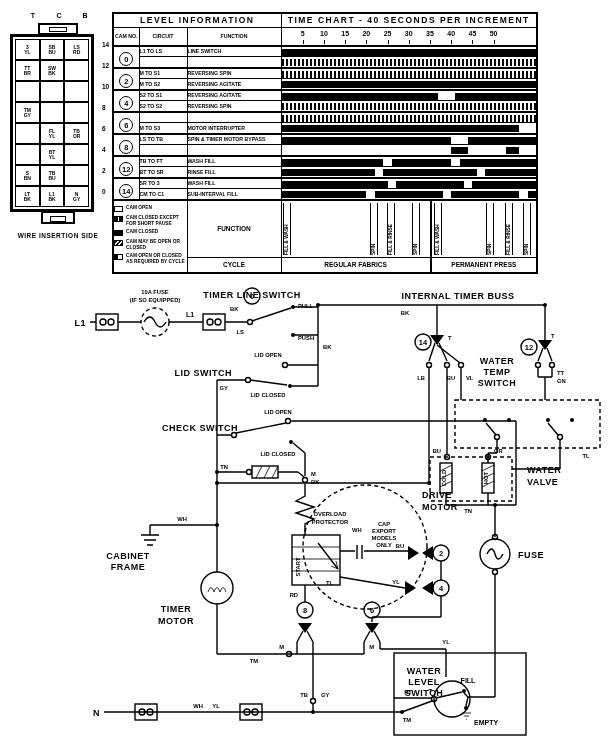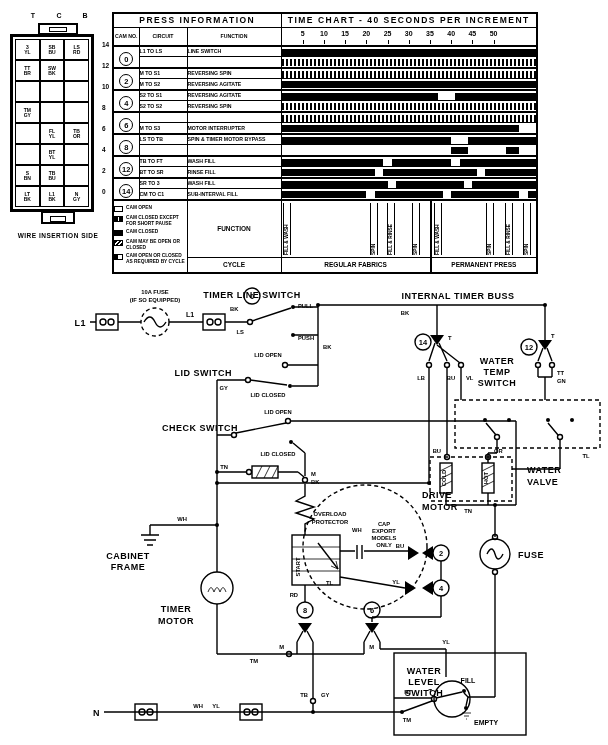--- a/index.html
+++ b/index.html
@@ -180,21 +180,21 @@
 
 <table class="timer">
   <colgroup>
       <col class="c-cam">
       <col class="c-cir">
       <col class="c-fun">
       <col class="c-cht">
     </colgroup>
   <tbody>
       <tr>
-    <th class="h1" colspan="3">PRESS INFORMATION</th>
+    <th class="h1" colspan="3">LEVEL INFORMATION</th>
     <th class="h1">TIME CHART - 40 SECONDS PER INCREMENT</th>
   </tr>
   <tr>
     <th class="h2">CAM NO.</th>
     <th class="h2">CIRCUIT</th>
     <th class="h2">FUNCTION</th>
     <th>
           <div class="ticks" id="ticks">
             <span class="num" style="left: 8.33333%;">5</span>
             <span class="tk" style="left: 8.33333%;"></span>

